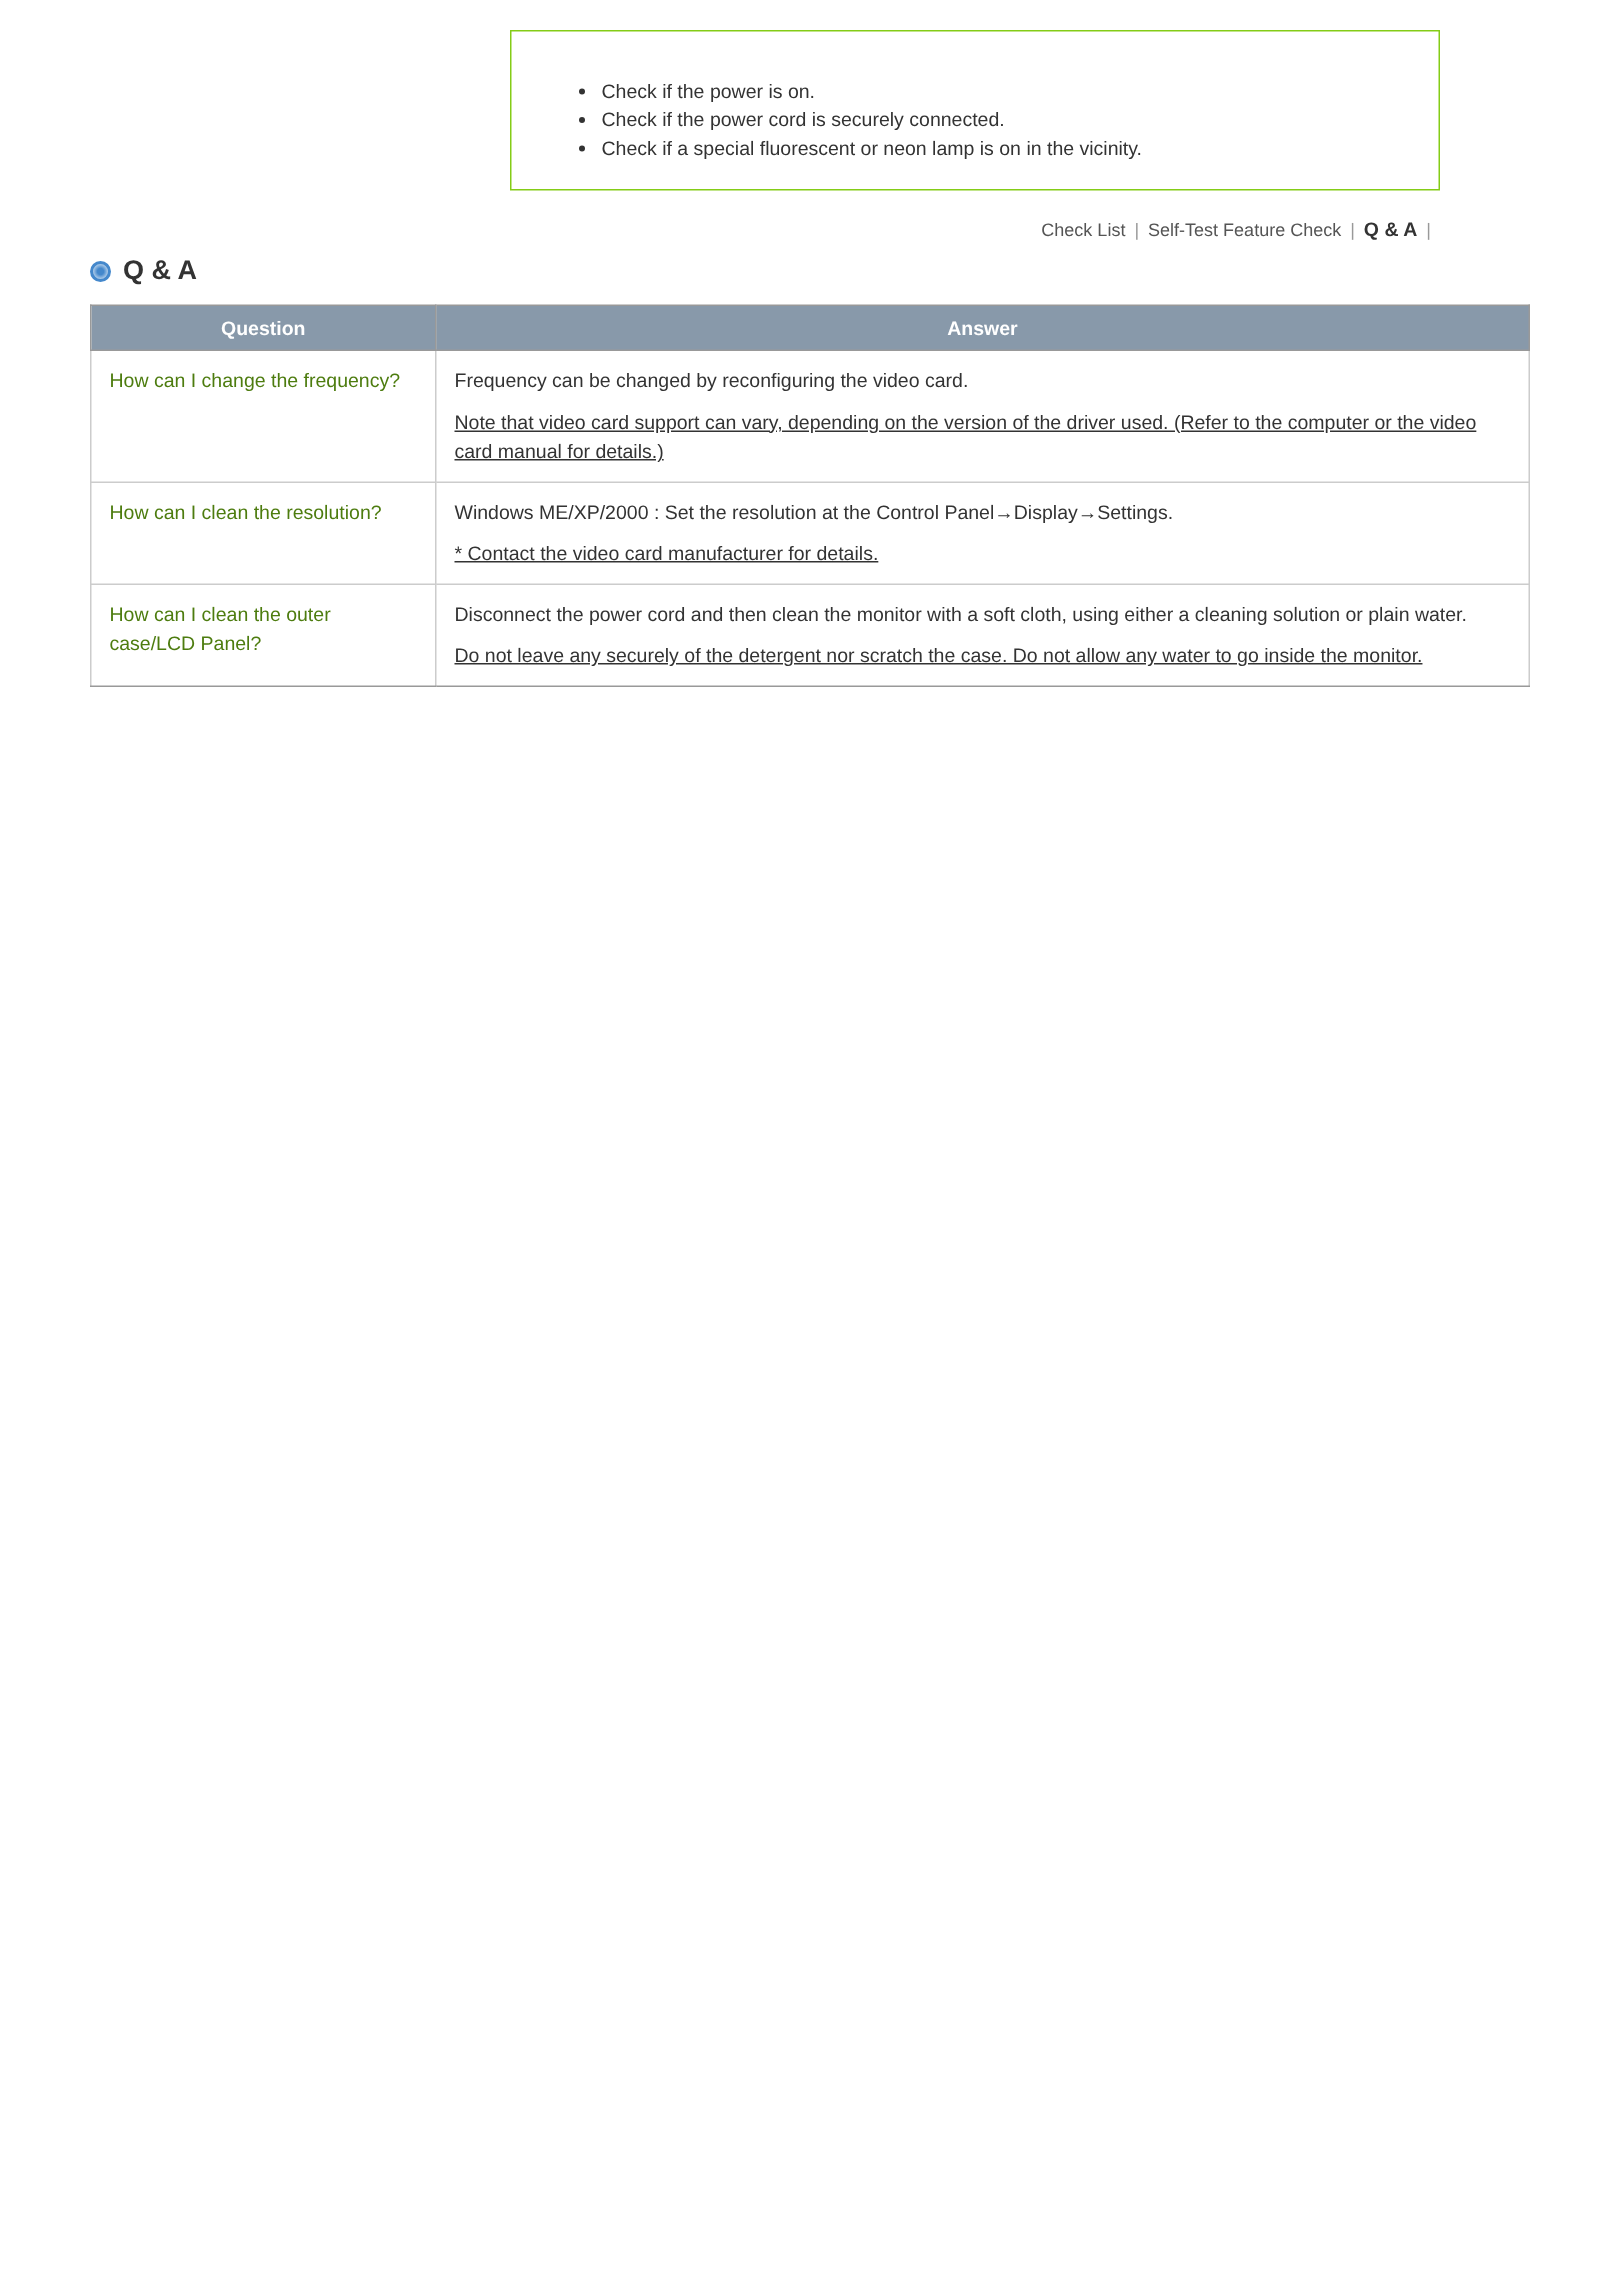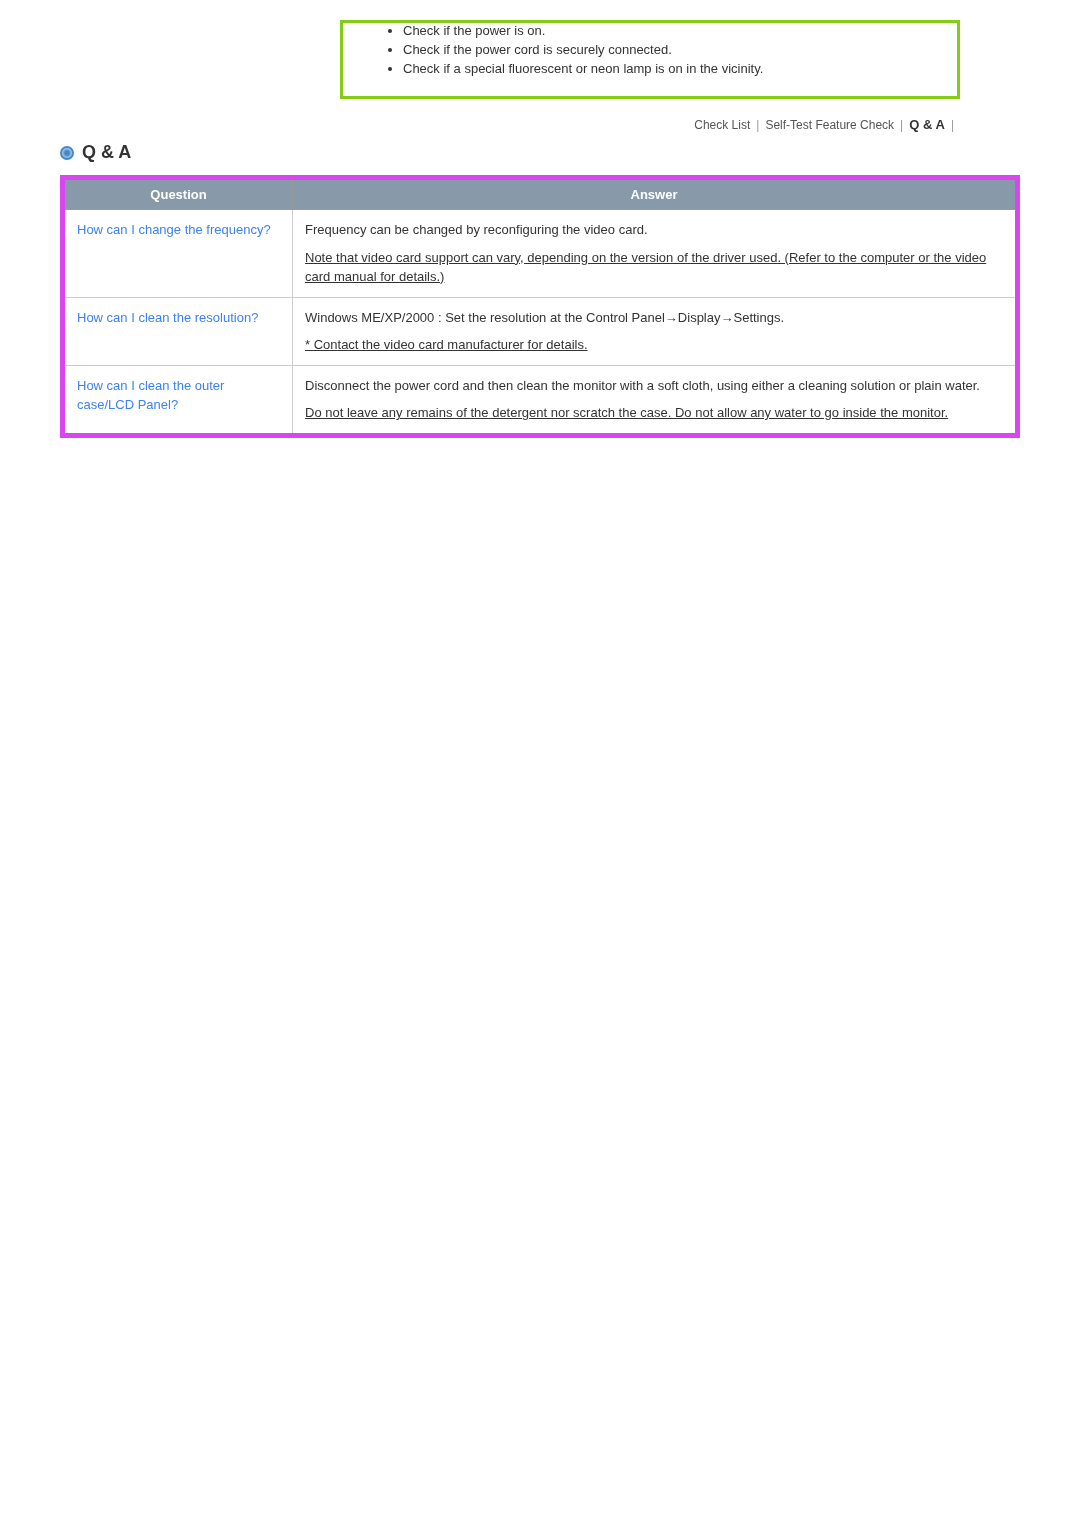--- a/index.html
+++ b/index.html
@@ -12,22 +12,22 @@
       background: #ffffff;
       font-family: Arial, Helvetica, sans-serif;
       font-size: 13px;
       color: #333333;
       width: 1080px;
       min-height: 1527px;
       padding: 20px 60px;
     }
 
     .top-checklist-box {
-      border: 3px solid #84cc16;
-      padding: 0 20px 16px 40px;
+      border: 1px solid #84cc16;
+      padding: 32px 20px 16px 40px;
       margin-bottom: 18px;
       margin-left: 280px;
       margin-right: 60px;
     }
 
     .top-checklist-box ul {
       list-style: disc;
       padding-left: 20px;
     }
 
@@ -85,21 +85,21 @@
 
     .section-title h2 {
       font-size: 18px;
       font-weight: bold;
       color: #333;
     }
 
     .qa-table {
       width: 100%;
       border-collapse: collapse;
-      border: 5px solid #d946ef;
+      border: 1px solid #d946ef;
     }
 
     .qa-table th {
       background-color: #8899aa;
       color: #ffffff;
       font-weight: bold;
       font-size: 13px;
       padding: 7px 12px;
       text-align: center;
       border: 1px solid #999999;
@@ -108,21 +108,21 @@
     .qa-table td {
       padding: 10px 12px;
       vertical-align: top;
       border: 1px solid #cccccc;
       font-size: 13px;
       line-height: 1.5;
     }
 
     .qa-table td.question-col {
       width: 230px;
-      color: #3b82f6;
+      color: #4d7c0f;
     }
 
     .qa-table td.answer-col {
       color: #333;
     }
 
     .qa-table tr td {
       border-bottom: 1px solid #cccccc;
     }
 
@@ -185,17 +185,17 @@
         <td class="question-col">How can I clean the resolution?</td>
         <td class="answer-col">
           <p class="answer-para">Windows ME/XP/2000 : Set the resolution at the Control Panel→Display→Settings.</p>
           <p class="answer-para">* Contact the video card manufacturer for details.</p>
         </td>
       </tr>
       <tr>
         <td class="question-col">How can I clean the outer case/LCD Panel?</td>
         <td class="answer-col">
           <p class="answer-para">Disconnect the power cord and then clean the monitor with a soft cloth, using either a cleaning solution or plain water.</p>
-          <p class="answer-para">Do not leave any remains of the detergent nor scratch the case. Do not allow any water to go inside the monitor.</p>
+          <p class="answer-para">Do not leave any securely of the detergent nor scratch the case. Do not allow any water to go inside the monitor.</p>
         </td>
       </tr>
     </tbody>
 </table>
 
 </body></html>

